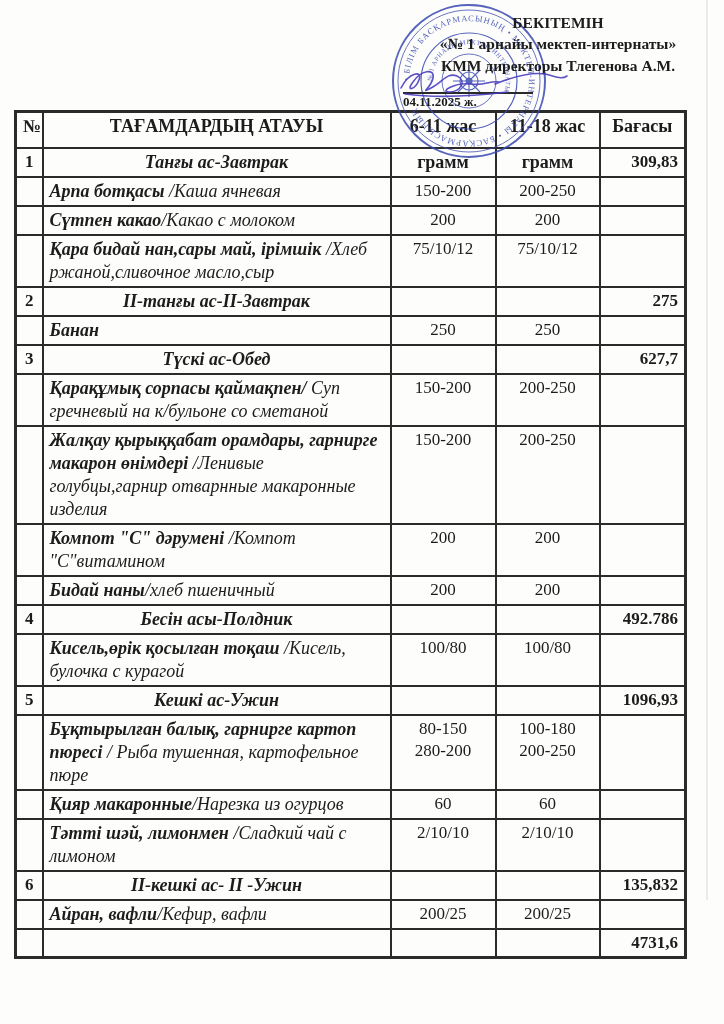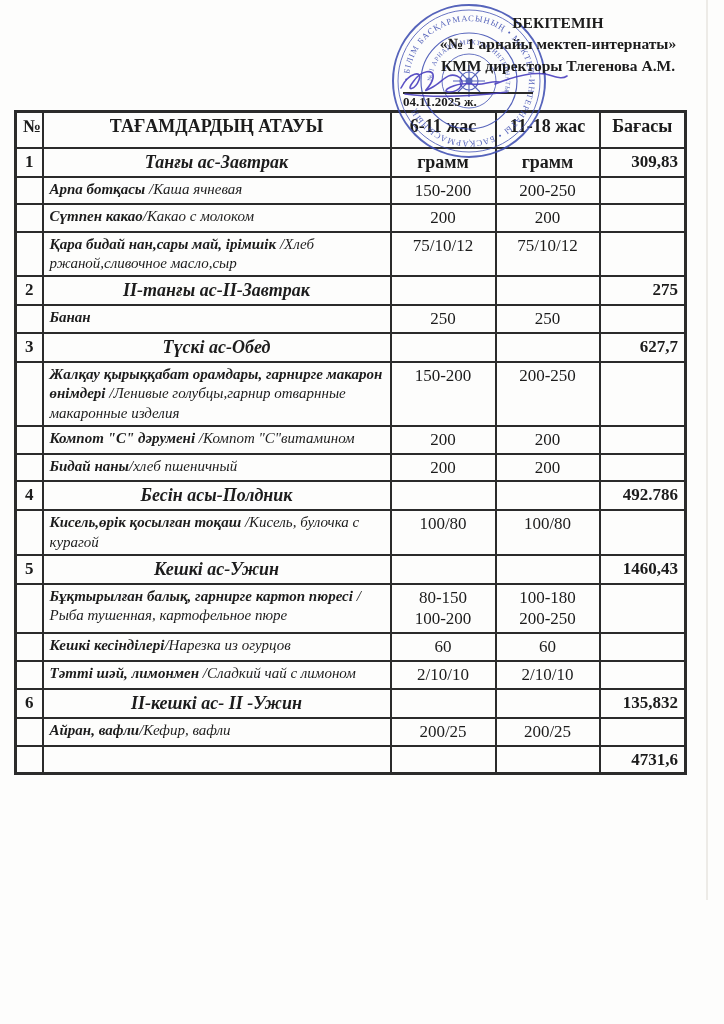--- a/index.html
+++ b/index.html
@@ -55,21 +55,21 @@
   thead th{
     font-size:18px;font-weight:bold;text-align:center;
     vertical-align:middle;height:36px;padding:2px 2px;
   }
   .c-num{text-align:center;font-weight:bold;padding-left:2px;padding-right:2px;}
   .c-g{text-align:center;white-space:pre-line;}
   .c-price{text-align:right;font-weight:bold;}
   .row-section td{height:27px;vertical-align:middle;}
   .row-section .c-name{text-align:center;font-weight:bold;font-size:18px;}
   .row-section .c-g{font-weight:bold;font-size:18px;}
-  .row-dish .c-name{font-size:15px;border-radius:13px;}
+  .row-dish .c-name{font-size:18px;border-radius:13px;}
   .c-name .kk{font-weight:bold;font-style:italic;margin-top:18px;}
   .c-name .ru{font-style:italic;}
   .row-total td{height:26px;}
 </style>
 </head>
 <body>
 
 <div class="page">
   <div class="page-edge"></div>
 
@@ -177,20 +177,27 @@
         </tr>
         <tr class="row-section">
           <td class="c-num">3</td>
           <td class="c-name"><span class="kk">Түскі ас-Обед</span></td>
           <td class="c-g"></td>
           <td class="c-g"></td>
           <td class="c-price">627,7</td>
         </tr>
         <tr class="row-dish">
           <td class="c-num"></td>
+          <td class="c-name"><span class="kk">Қарақұмық сорпасы қаймақпен/</span><span class="ru"> Суп гречневый  на к/бульоне со сметаной</span></td>
+          <td class="c-g">150-200</td>
+          <td class="c-g">200-250</td>
+          <td class="c-price"></td>
+        </tr>
+        <tr class="row-dish">
+          <td class="c-num"></td>
           <td class="c-name"><span class="kk">Жалқау қырыққабат орамдары, гарнирге макарон өнімдері </span><span class="ru">/Ленивые голубцы,гарнир отварнные макаронные изделия</span></td>
           <td class="c-g">150-200</td>
           <td class="c-g">200-250</td>
           <td class="c-price"></td>
         </tr>
         <tr class="row-dish">
           <td class="c-num"></td>
           <td class="c-name"><span class="kk">Компот "С" дәрумені </span><span class="ru">/Компот "С"витамином</span></td>
           <td class="c-g">200</td>
           <td class="c-g">200</td>
@@ -215,34 +222,34 @@
           <td class="c-name"><span class="kk">Кисель,өрік қосылған тоқаш </span><span class="ru">/Кисель, булочка с курагой</span></td>
           <td class="c-g">100/80</td>
           <td class="c-g">100/80</td>
           <td class="c-price"></td>
         </tr>
         <tr class="row-section">
           <td class="c-num">5</td>
           <td class="c-name"><span class="kk">Кешкі ас-Ужин</span></td>
           <td class="c-g"></td>
           <td class="c-g"></td>
-          <td class="c-price">1460,43</td>
+          <td class="c-price">1096,93</td>
         </tr>
         <tr class="row-dish">
           <td class="c-num"></td>
           <td class="c-name"><span class="kk">Бұқтырылған балық, гарнирге картоп пюресі </span><span class="ru">/ Рыба тушенная, картофельное пюре</span></td>
           <td class="c-g">80-150
-100-200</td>
+280-200</td>
           <td class="c-g">100-180
 200-250</td>
           <td class="c-price"></td>
         </tr>
         <tr class="row-dish">
           <td class="c-num"></td>
-          <td class="c-name"><span class="kk">Кешкі кесінділері</span><span class="ru">/Нарезка из огурцов</span></td>
+          <td class="c-name"><span class="kk">Қияр макаронные</span><span class="ru">/Нарезка из огурцов</span></td>
           <td class="c-g">60</td>
           <td class="c-g">60</td>
           <td class="c-price"></td>
         </tr>
         <tr class="row-dish">
           <td class="c-num"></td>
           <td class="c-name"><span class="kk">Тәтті шәй, лимонмен </span><span class="ru">/Сладкий чай с лимоном</span></td>
           <td class="c-g">2/10/10</td>
           <td class="c-g">2/10/10</td>
           <td class="c-price"></td>

